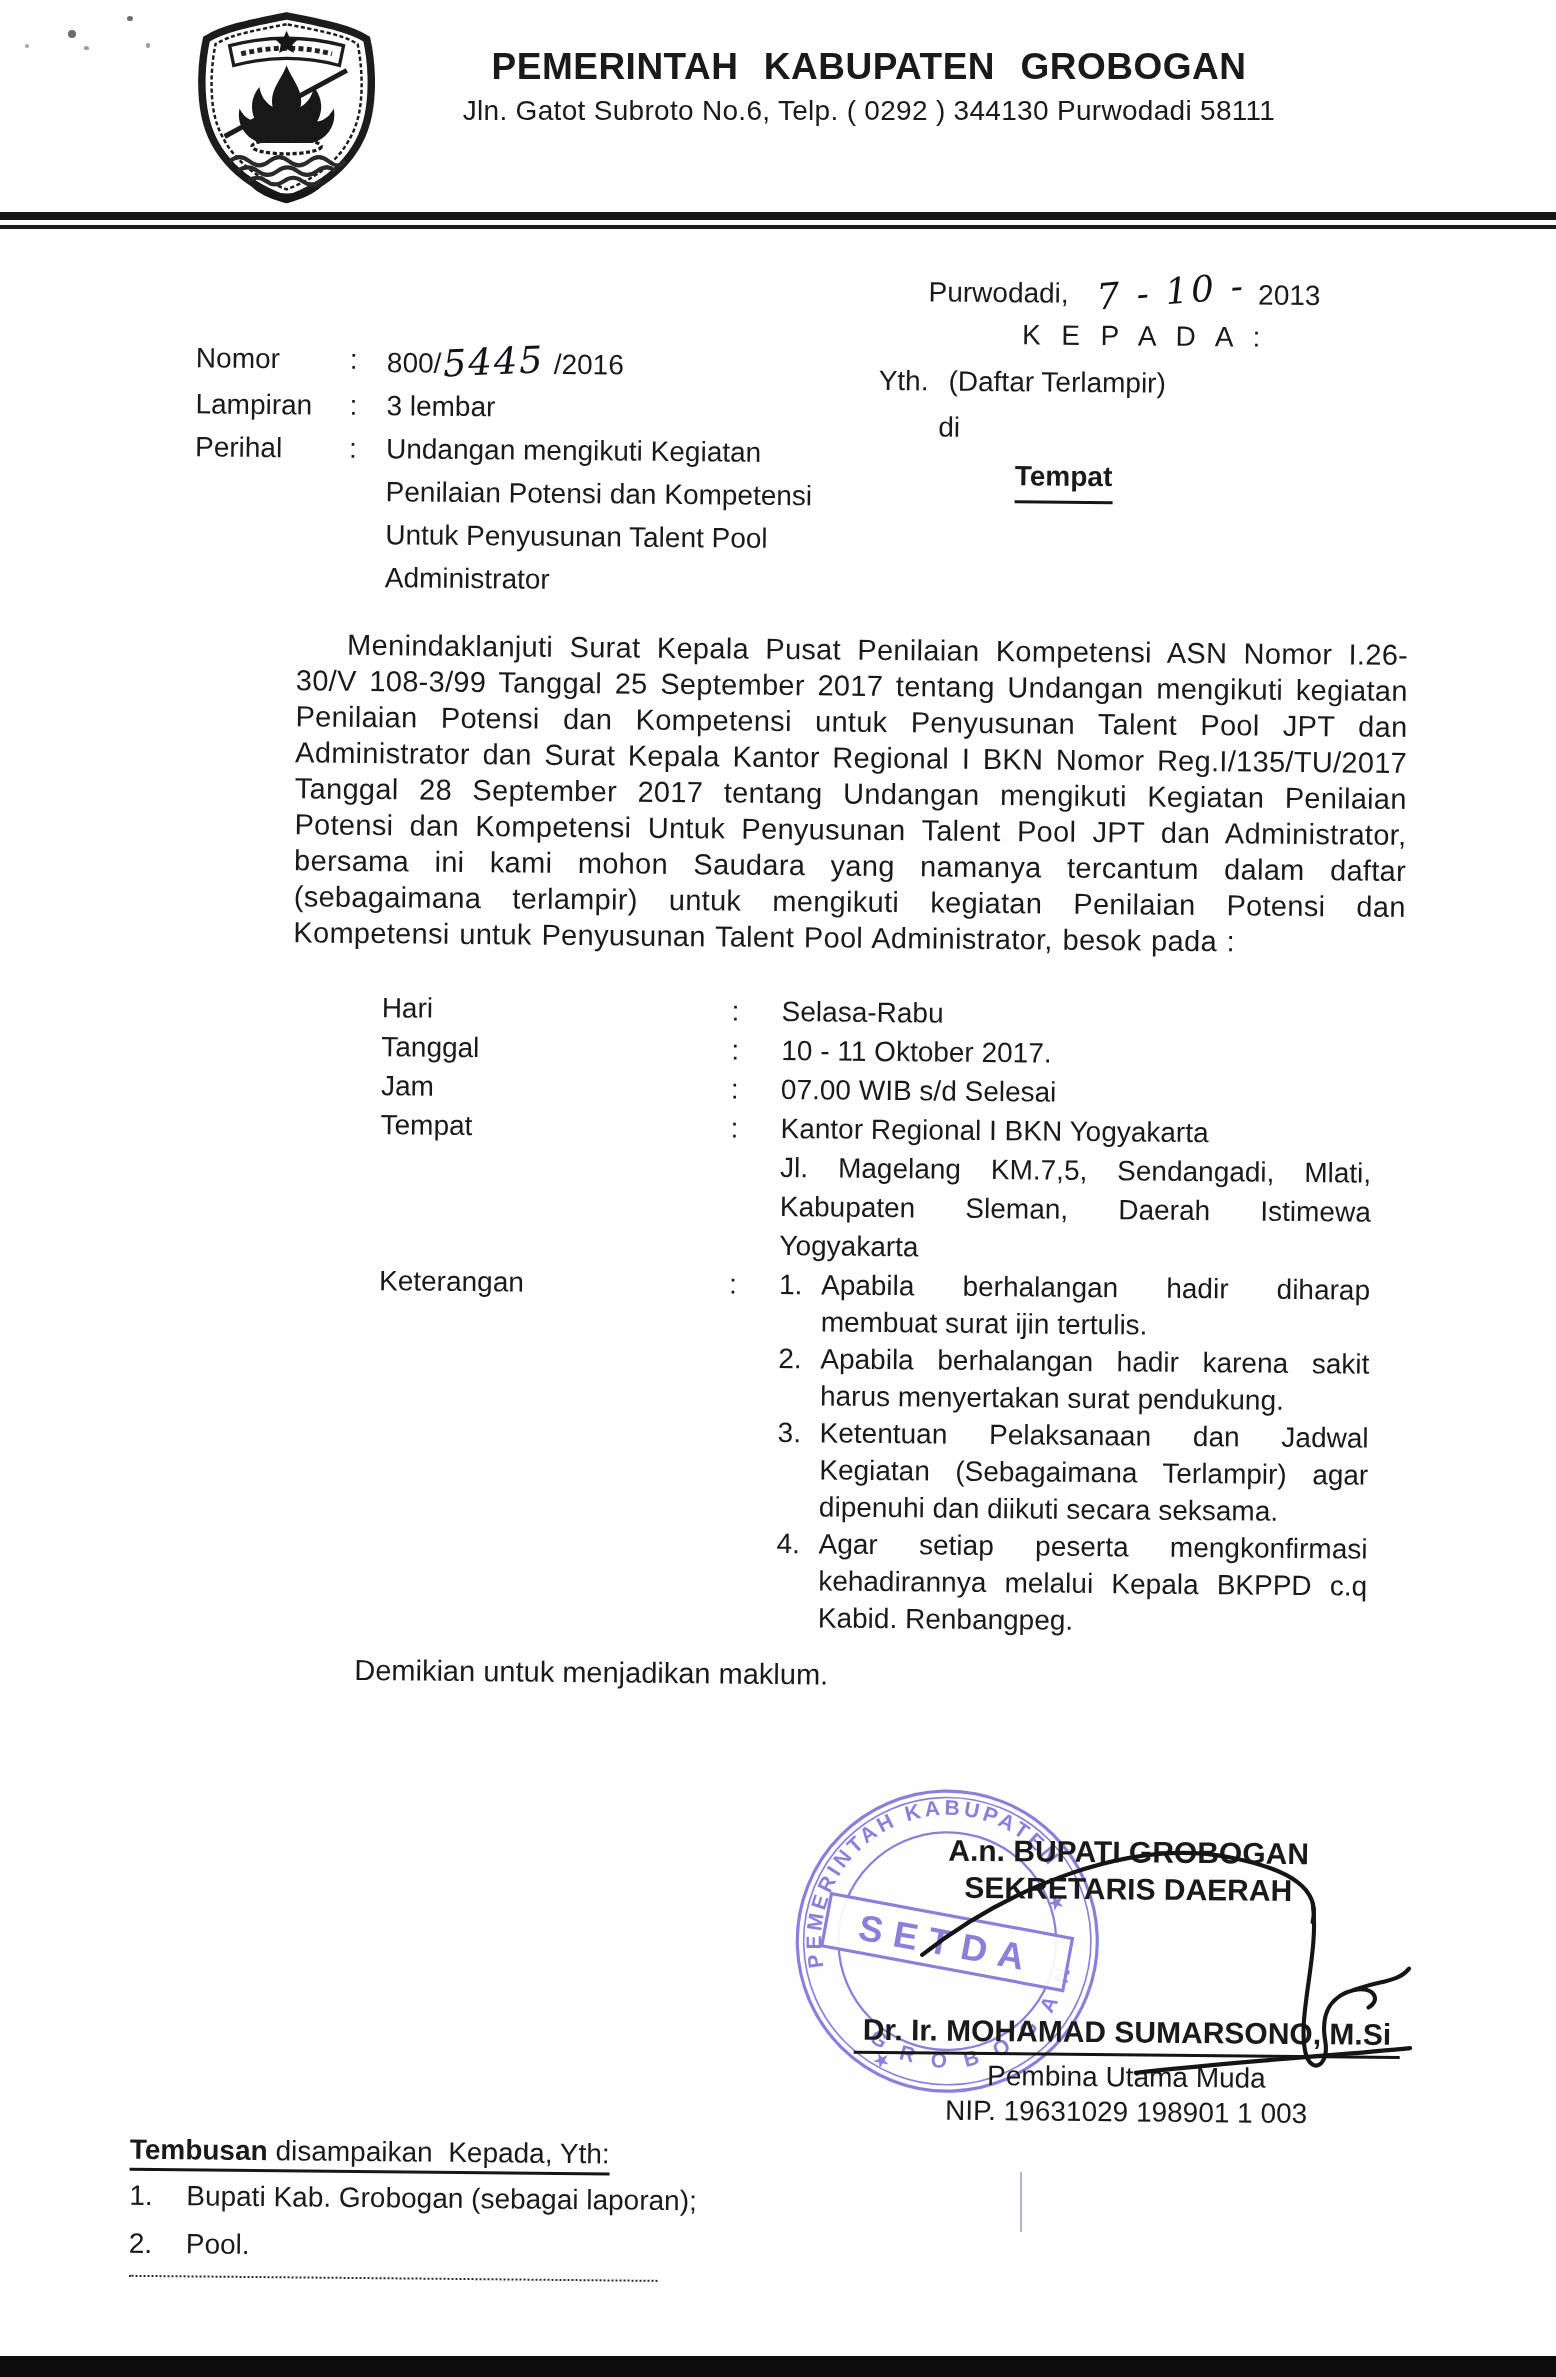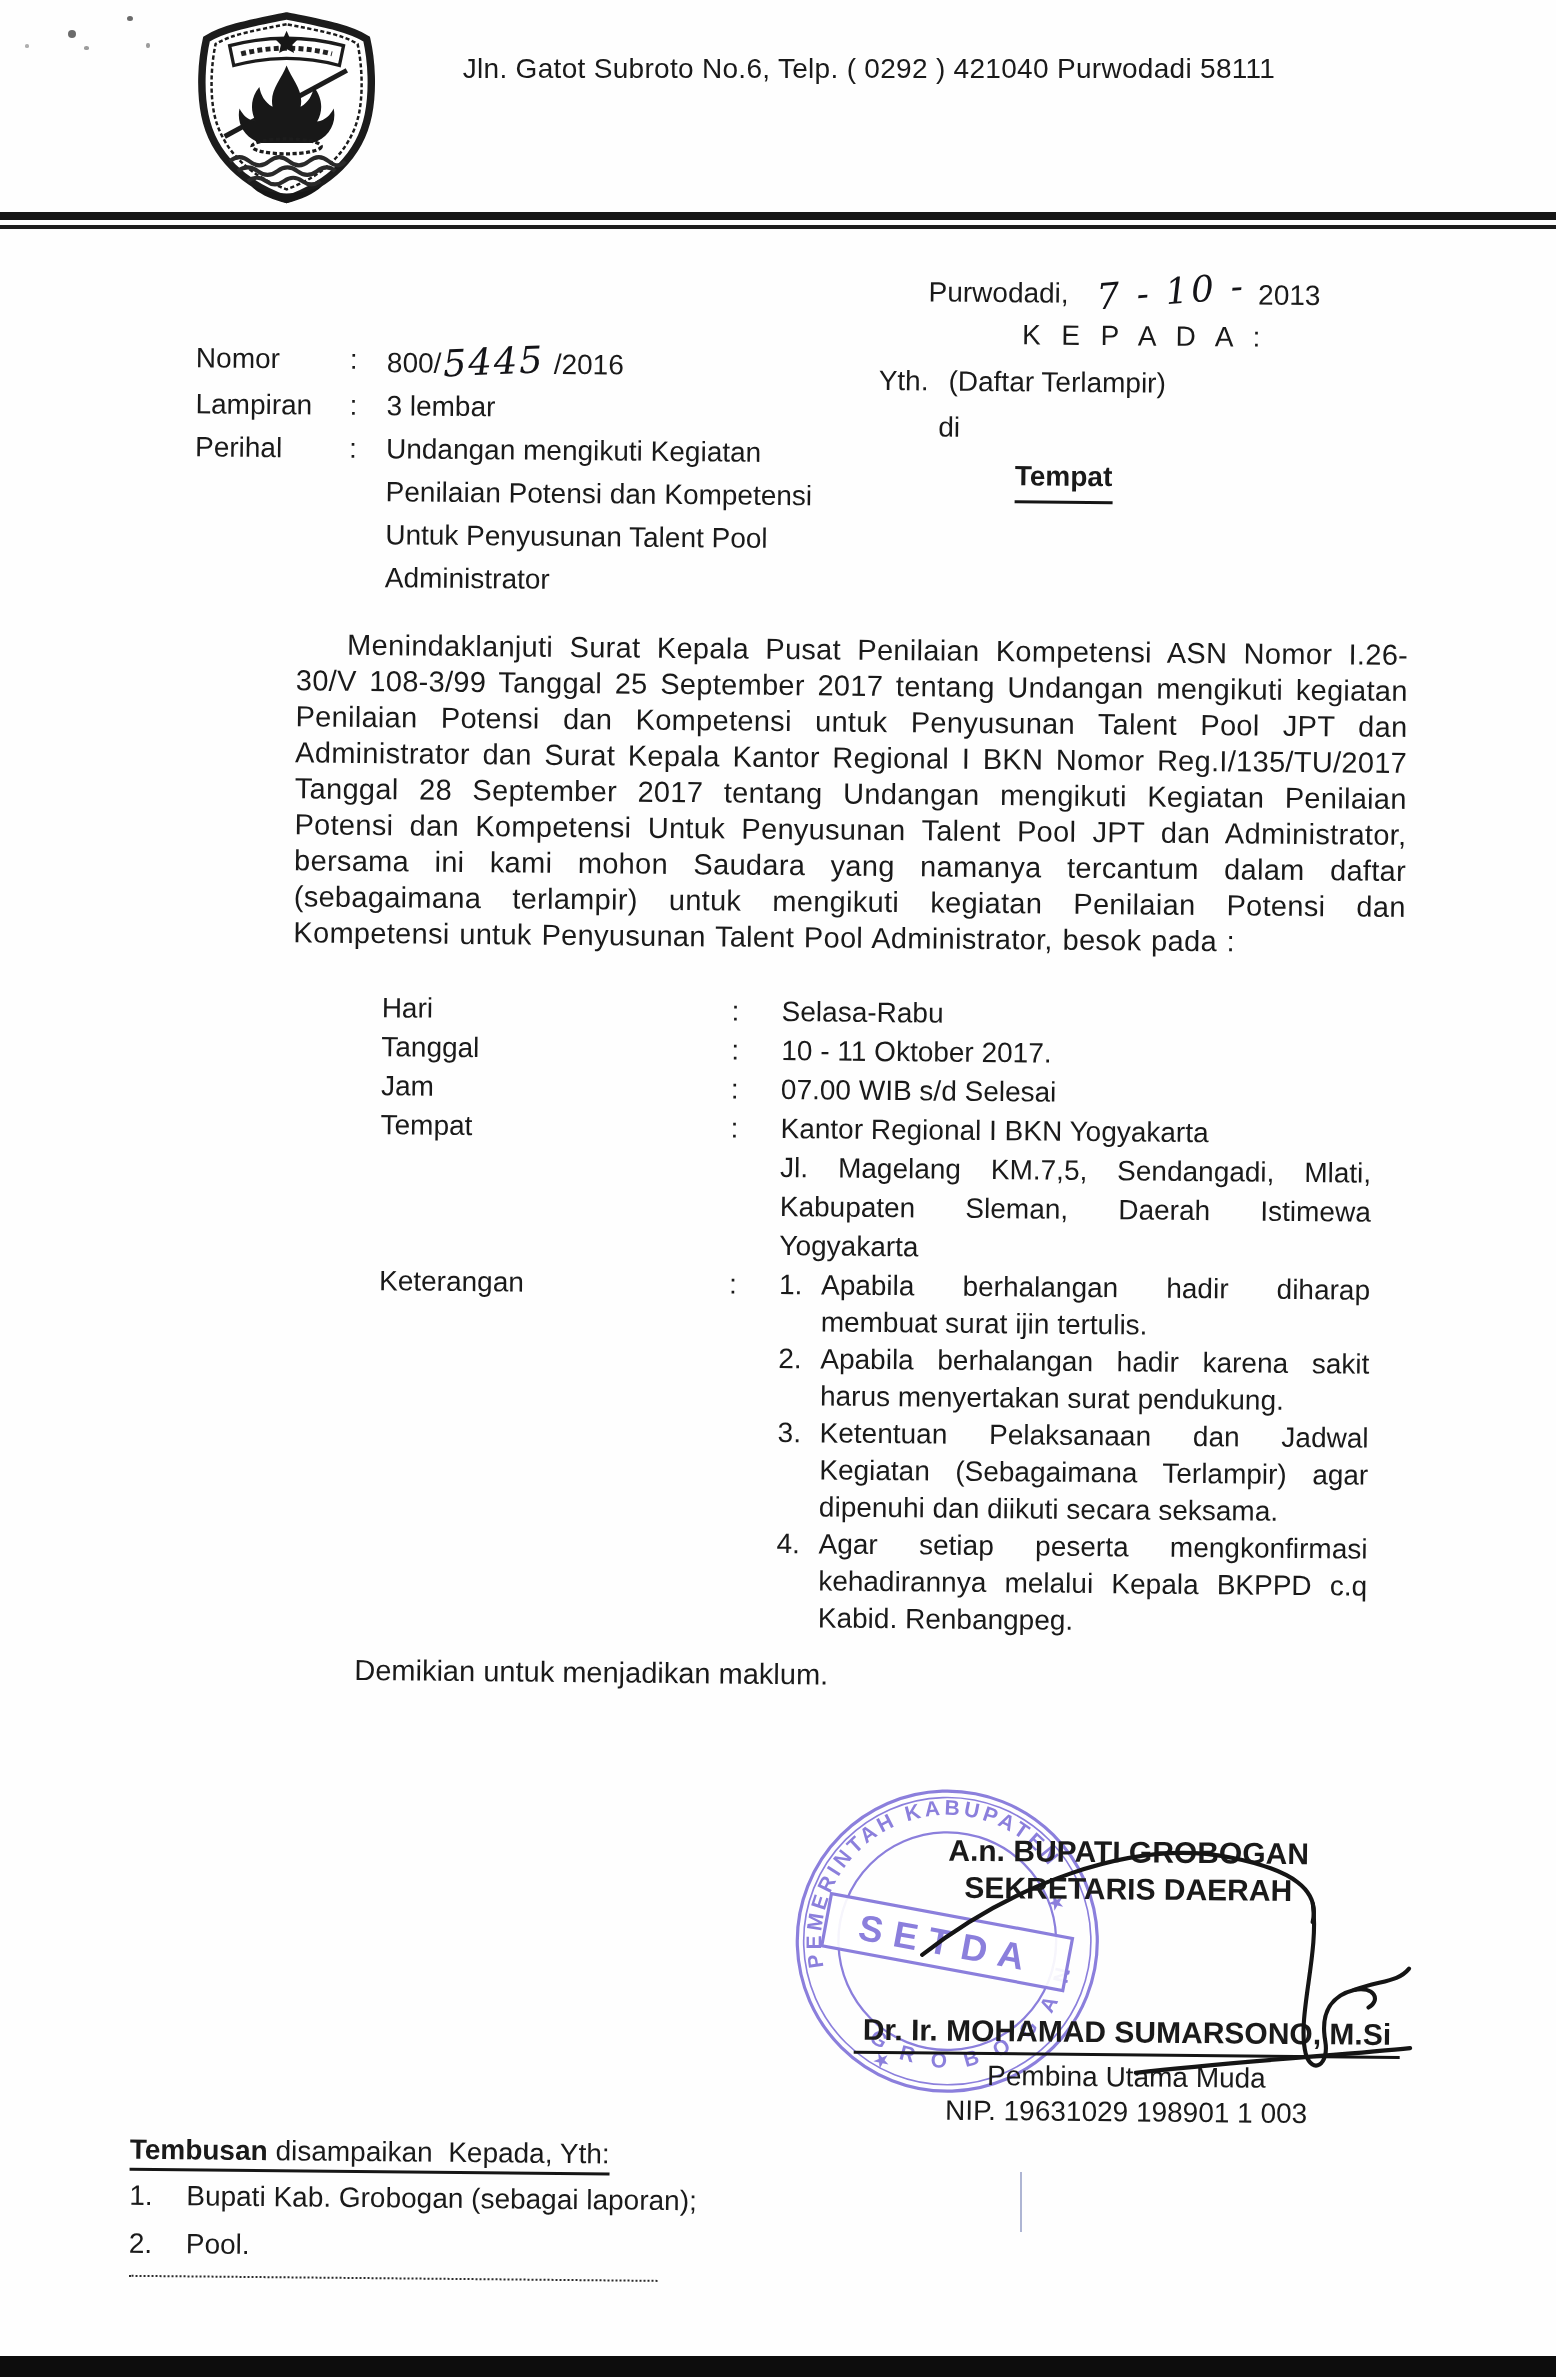--- a/index.html
+++ b/index.html
@@ -95,21 +95,22 @@
       <path d="M127,24 l4,9 10,1 -7,7 2,10 -9,-5 -9,5 2,-10 -7,-7 10,-1 Z" fill="#161616"></path>
       <path d="M52,152 L200,72" stroke="#1c1c1c" stroke-width="6"></path>
       <path d="M127,66 C120,84 106,96 110,116 C100,110 96,102 94,92 C84,104 82,120 90,134 C80,132 74,126 70,118 C66,136 76,154 96,160 L158,160 C178,154 188,136 184,118 C180,126 174,132 164,134 C172,120 170,104 160,92 C158,102 154,110 144,116 C148,96 134,84 127,66 Z" fill="#181818"></path>
       <ellipse cx="127" cy="164" rx="42" ry="9" fill="none" stroke="#1c1c1c" stroke-width="4" stroke-dasharray="5 3"></ellipse>
       <path d="M58,182 q12,-10 24,0 t24,0 t24,0 t24,0 t24,0 t20,0" fill="none" stroke="#2a2a2a" stroke-width="5"></path>
       <path d="M68,194 q12,-9 24,0 t24,0 t24,0 t24,0 t22,0" fill="none" stroke="#2a2a2a" stroke-width="5"></path>
       <path d="M80,206 q11,-8 22,0 t22,0 t22,0 t22,0" fill="none" stroke="#2a2a2a" stroke-width="5"></path>
       <path d="M84,212 Q127,230 170,212 C160,222 145,228 127,233 C109,228 94,222 84,212 Z" fill="#161616"></path>
     </svg>
     <div class="lh-text">
-      <div class="addr">Jln. Gatot Subroto No.6, Telp. ( 0292 ) 421040 Purwodadi 58111</div>
+      <div class="org1">PEMERINTAH KABUPATEN GROBOGAN</div>
+      <div class="addr">Jln. Gatot Subroto No.6, Telp. ( 0292 ) 344130 Purwodadi 58111</div>
     </div>
   </header>
   <div class="rule">
     <div class="thick"></div>
       <div class="thin"></div>
   </div>
 
   <div class="body-skew">
 
     <div class="dateline"><span>Purwodadi,</span><span class="hand">7 - 10 -</span><span>2013</span></div>

